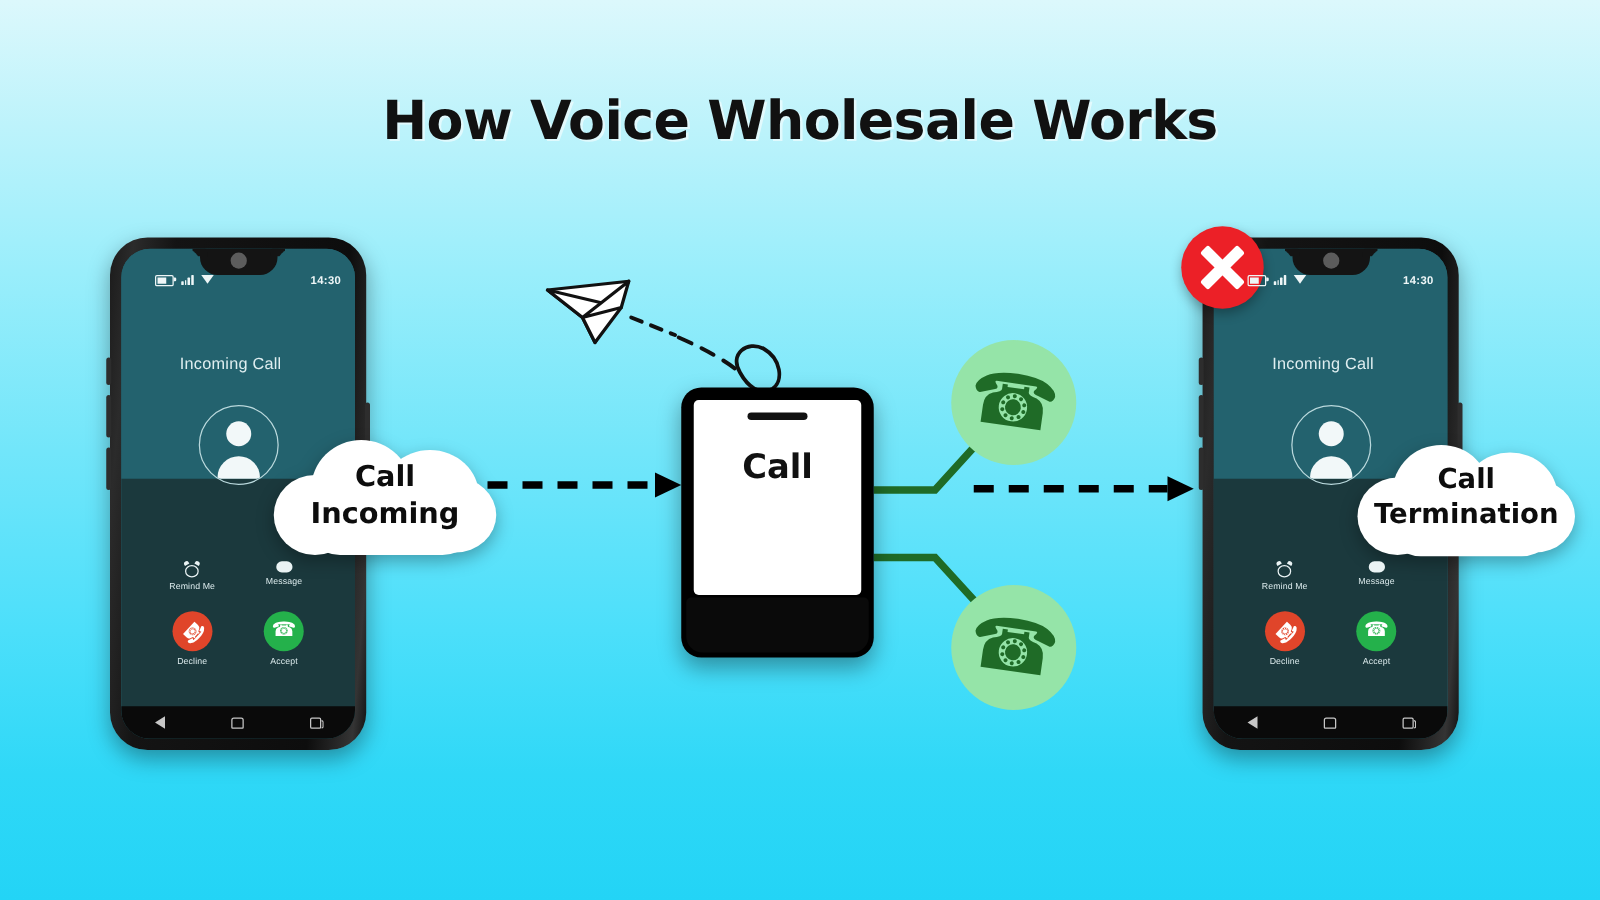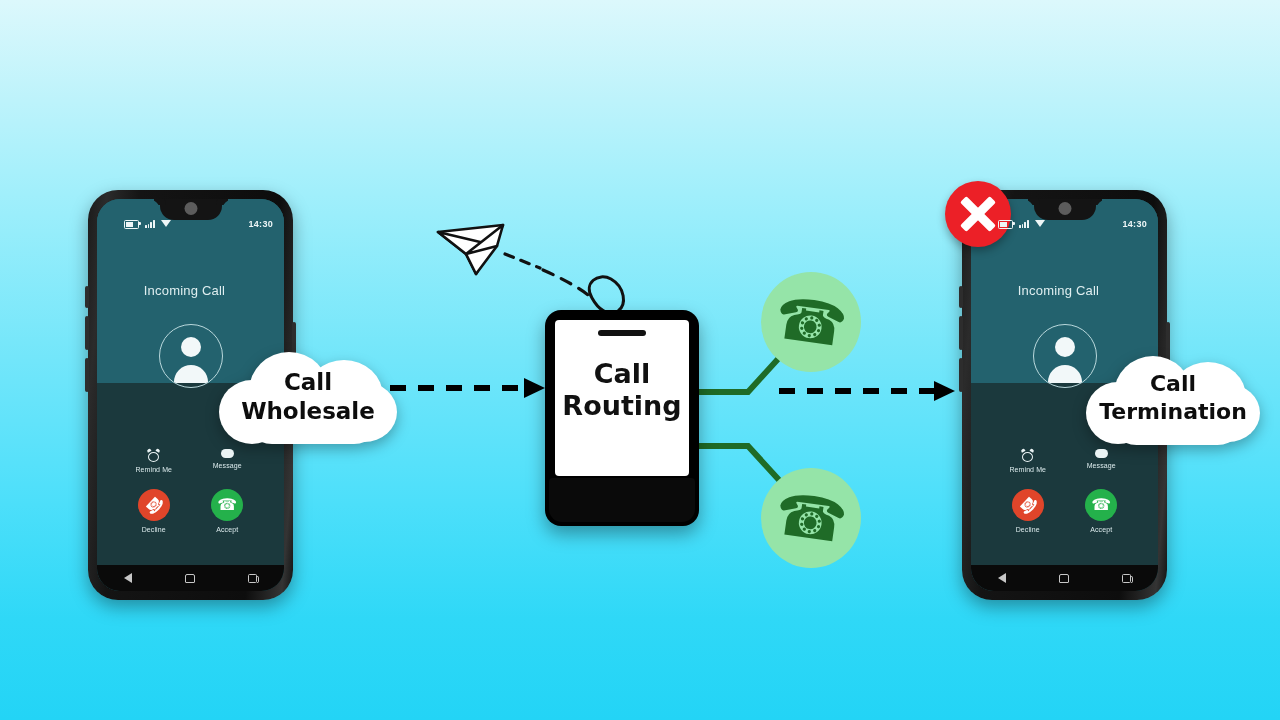--- a/index.html
+++ b/index.html
@@ -130,20 +130,21 @@
   .xbadge i:nth-child(1){transform:translate(-50%,-50%) rotate(45deg);}
   .xbadge i:nth-child(2){transform:translate(-50%,-50%) rotate(-45deg);}
 
   svg.overlay{position:absolute;inset:0;width:1280px;height:720px;pointer-events:none;}
 </style>
 </head>
 <body>
 
 <div class="stage">
 
+  <div class="title">How Voice Wholesale Works</div>
 
   <div class="phone" style="left:88px;top:190px;">
     <div class="body"></div>
     <div class="btn-side a"></div>
     <div class="btn-side b"></div>
     <div class="btn-side c"></div>
     <div class="btn-right"></div>
     <div class="screen">
       <div class="scr-top"></div>
       <div class="scr-bot"></div>
@@ -317,34 +318,33 @@
   <div class="gcirc" style="left:761px;top:468px;">
     <span class="hs">☎</span>
   </div>
 
   <div class="router">
     <div class="rbody"></div>
     <div class="rscreen"></div>
     <div class="speaker"></div>
     <div class="rtext">
       <span>Call</span><br>
-      <span>Routing</span>
     </div>
     <div class="chin"></div>
   </div>
 
   <div class="cloud" style="left:219px;top:352px;width:178px;height:92px;">
     <div class="puff" style="left:0;top:28px;width:66px;height:64px;"></div>
     <div class="puff" style="left:30px;top:0;width:80px;height:78px;"></div>
     <div class="puff" style="left:86px;top:8px;width:78px;height:72px;"></div>
     <div class="puff" style="left:112px;top:30px;width:66px;height:60px;"></div>
     <div class="puff" style="left:24px;top:34px;width:140px;height:58px;border-radius:30px;"></div>
     <div class="ctext" style="top:16px;">
       <span>Call</span><br>
-      <span>Wholesale</span>
+      <span>Incoming</span>
     </div>
   </div>
 
   <div class="cloud" style="left:1086px;top:356px;width:174px;height:90px;">
     <div class="puff" style="left:0;top:26px;width:64px;height:62px;"></div>
     <div class="puff" style="left:28px;top:0;width:78px;height:76px;"></div>
     <div class="puff" style="left:84px;top:6px;width:76px;height:70px;"></div>
     <div class="puff" style="left:110px;top:28px;width:64px;height:58px;"></div>
     <div class="puff" style="left:22px;top:32px;width:138px;height:57px;border-radius:30px;"></div>
     <div class="ctext" style="top:14px;font-size:22px;">

